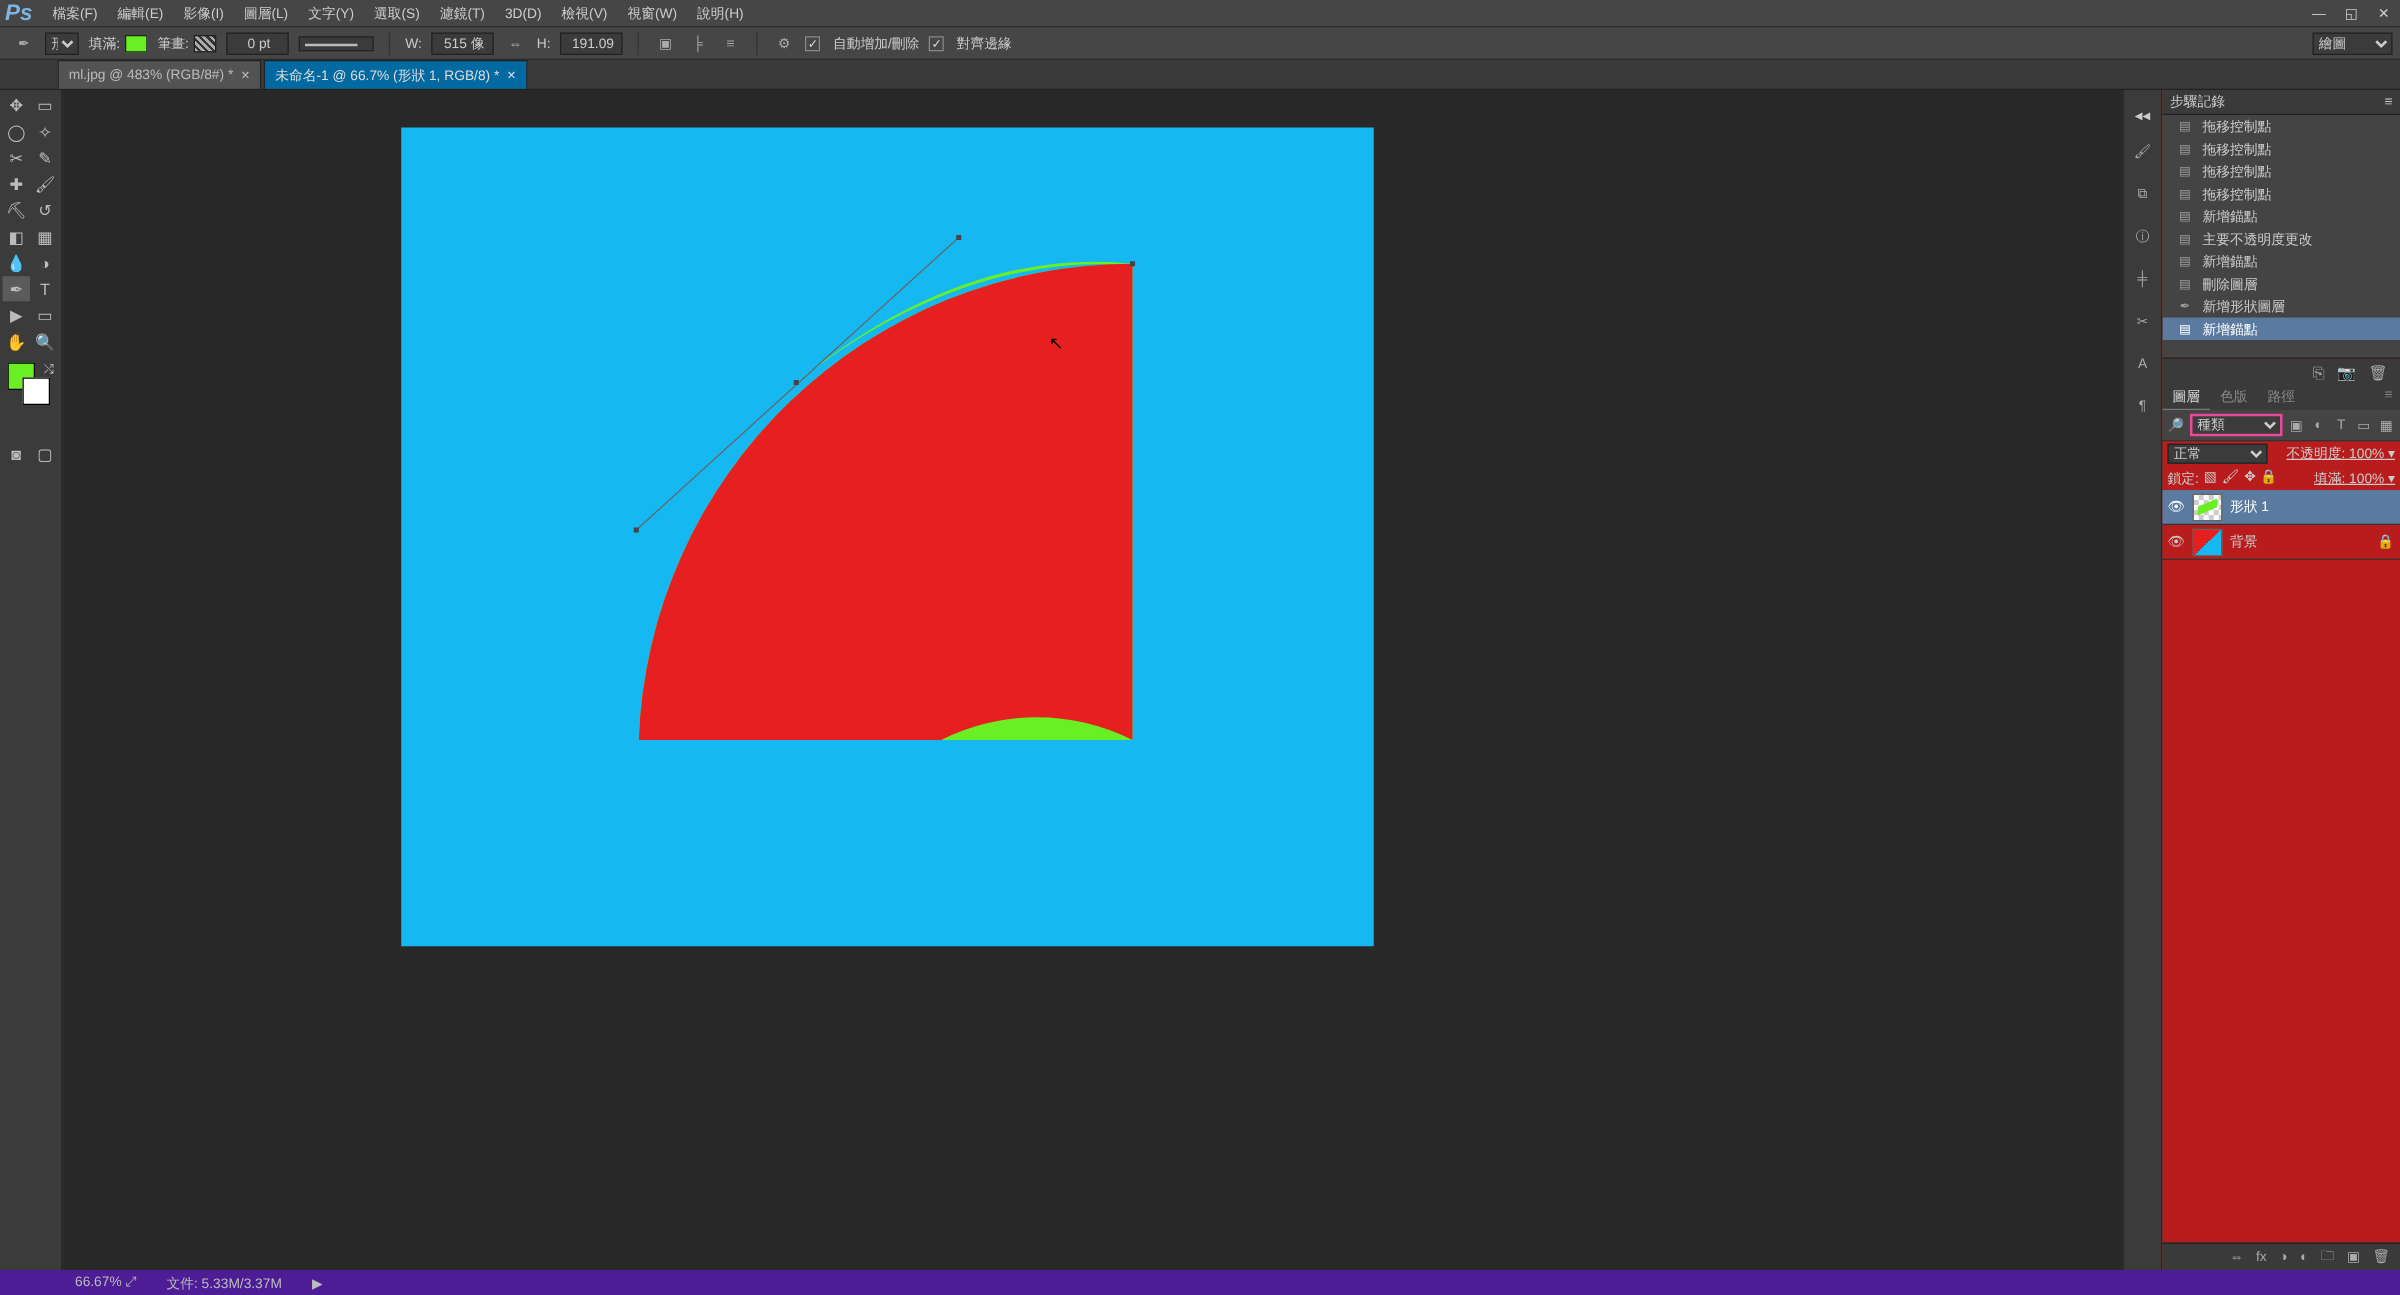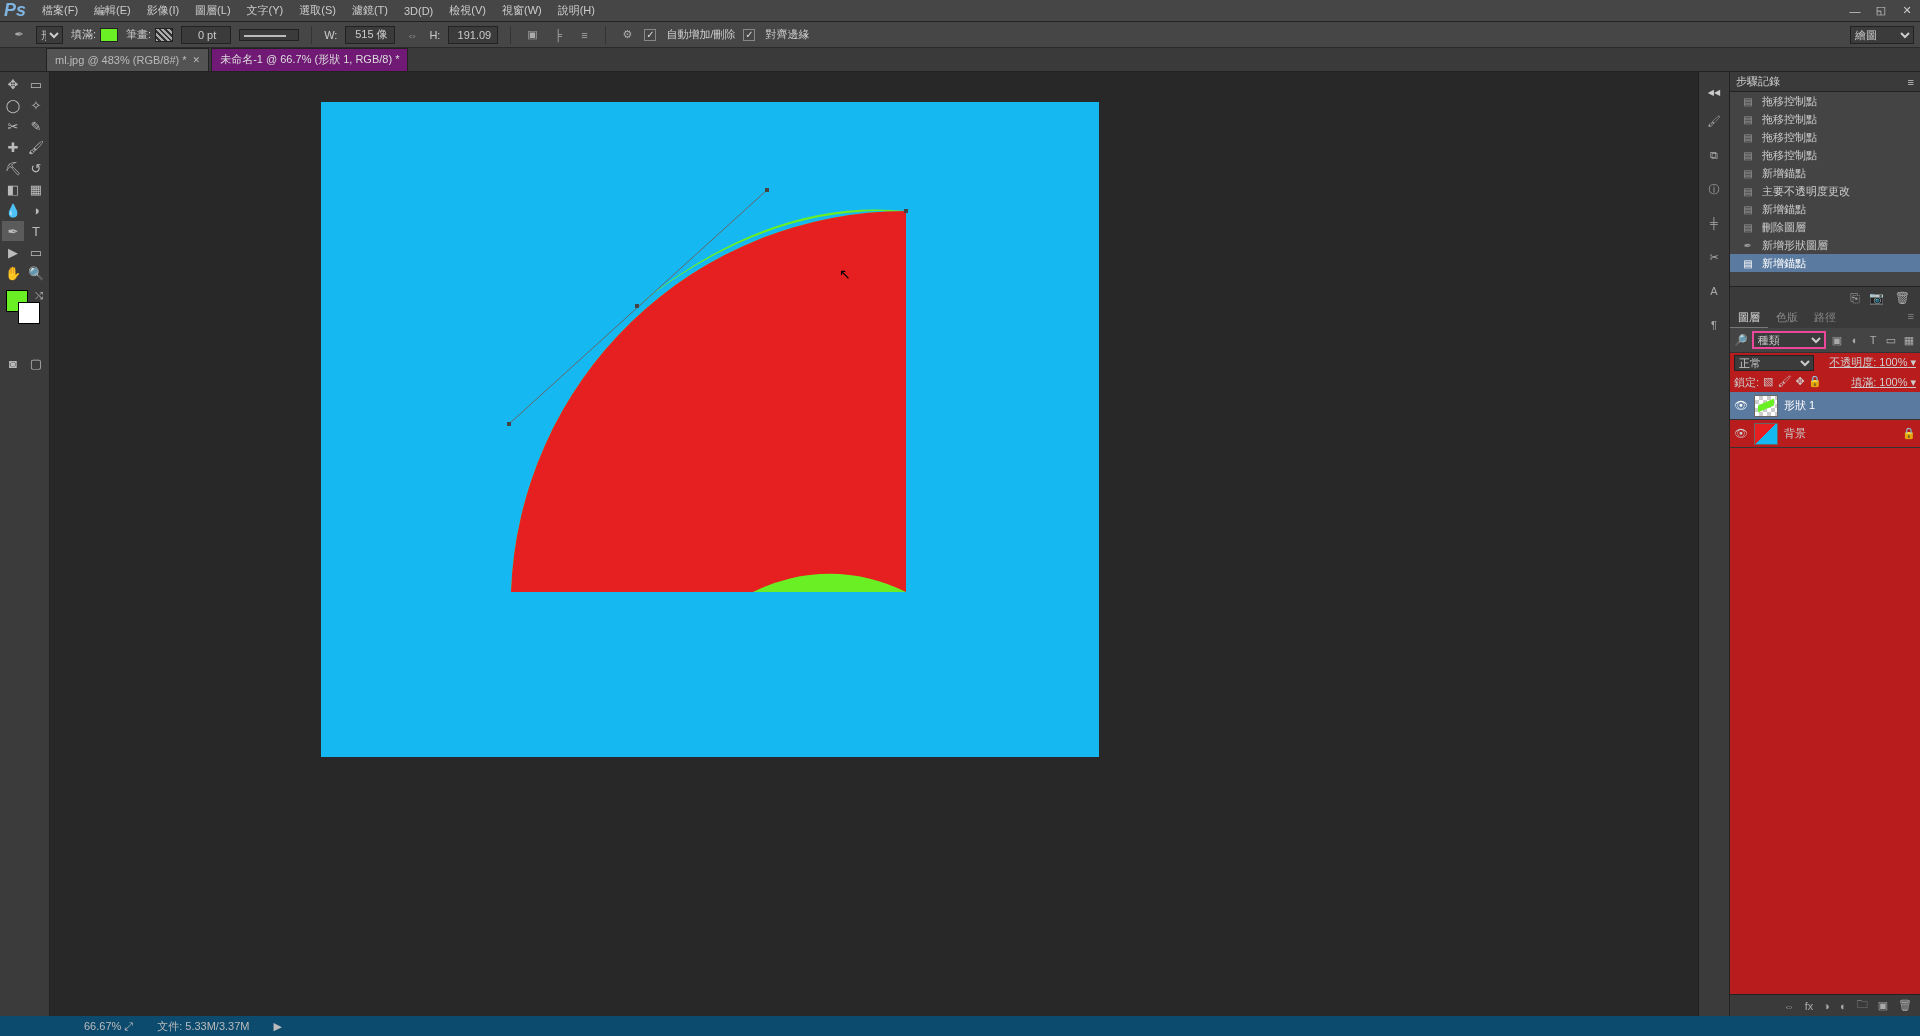--- a/index.html
+++ b/index.html
@@ -26,21 +26,21 @@
 .opt-icon { width:18px; height:18px; display:inline-flex; align-items:center; justify-content:center; color:#aaa; }
 .sep { width:1px; height:18px; background:#333; margin:0 4px; }
 .chk { width:12px; height:12px; border:1px solid #888; display:inline-flex; align-items:center; justify-content:center; margin-right:2px; }
 .chk.on::after { content:"✓"; font-size:10px; color:#ddd;}
 .opt-right { margin-left:auto; margin-right:6px; }
 .opt-right select { width:64px; }
 
 
 .tabstrip { background:#3a3a3a; height:24px; display:flex; padding-left:46px; border-bottom:1px solid #222; }
 .doc-tab { background:#535353; border:1px solid #222; border-bottom:none; padding:3px 8px; font-size:11px; color:#bbb; display:flex; align-items:center; gap:6px; margin-right:2px; }
-.doc-tab.active { background:#701a75; color:#ddd;flex-direction:column; }
+.doc-tab.active { background:#0369a1; color:#ddd; }
 .doc-tab .x { font-size:9px; }
 
 
 .main { display:flex; height:calc(1036px - 22px - 26px - 24px - 20px); }
 .toolbox { width:50px; background:#3b3b3b; display:flex; flex-wrap:wrap; align-content:flex-start; padding:2px; gap:1px; border-right:1px solid #222;}
 .toolbox .trow { display:flex; gap:1px; }
 .toolbox .tool { width:22px; height:20px; display:flex; align-items:center; justify-content:center; color:#bbb; font-size:13px; }
 .toolbox .tool.sel { background:#5b5b5b; }
 .color-wells { margin-top:6px; width:48px; height:40px; position:relative; }
 .color-wells .fg { position:absolute; left:4px; top:0; width:22px; height:22px; background:#6aef24; border:1px solid #000; }
@@ -79,21 +79,21 @@
 .layer-item { display:flex; align-items:center; height:28px; padding:0 4px; gap:6px; border-bottom:1px solid #333;}
 .layer-item .eye { width:14px; text-align:center; }
 .layer-item .thumb { width:24px; height:22px; border:1px solid #666; }
 .layer-item.sel { background:#5a7aa0; color:#fff; }
 .layer-item.bg .thumb { background:linear-gradient(135deg,#e62020 50%,#16b8f2 50%); }
 .layer-item .lock { margin-left:auto; }
 .thumb-shape { background:repeating-conic-gradient(#ccc 0 25%, #fff 0 50%) 0 0/8px 8px; position:relative; }
 .thumb-shape::after { content:""; position:absolute; left:3px; top:3px; right:3px; bottom:3px; background:#6aef24; clip-path:polygon(100% 0,100% 50%,0 100%,0 50%); }
 .layers-footer { margin-top:auto; height:22px; background:#3a3a3a; border-top:1px solid #222; display:flex; align-items:center; justify-content:flex-end; gap:10px; padding-right:8px; color:#aaa; font-size:11px;}
 
-.statusbar { height:20px; background:#0c4a6e; display:flex; align-items:center; padding-left:84px; gap:24px; font-size:11px; color:#bbb; }
+.statusbar { height:20px; background:#4c1d95; display:flex; align-items:center; padding-left:60px; gap:24px; font-size:11px; color:#bbb; }
 </style>
 </head>
 <body>
 
 <div class="menubar">
   <span class="ps-logo">Ps</span>
   <span class="item">檔案(F)</span>
   <span class="item">編輯(E)</span>
   <span class="item">影像(I)</span>
   <span class="item">圖層(L)</span>

